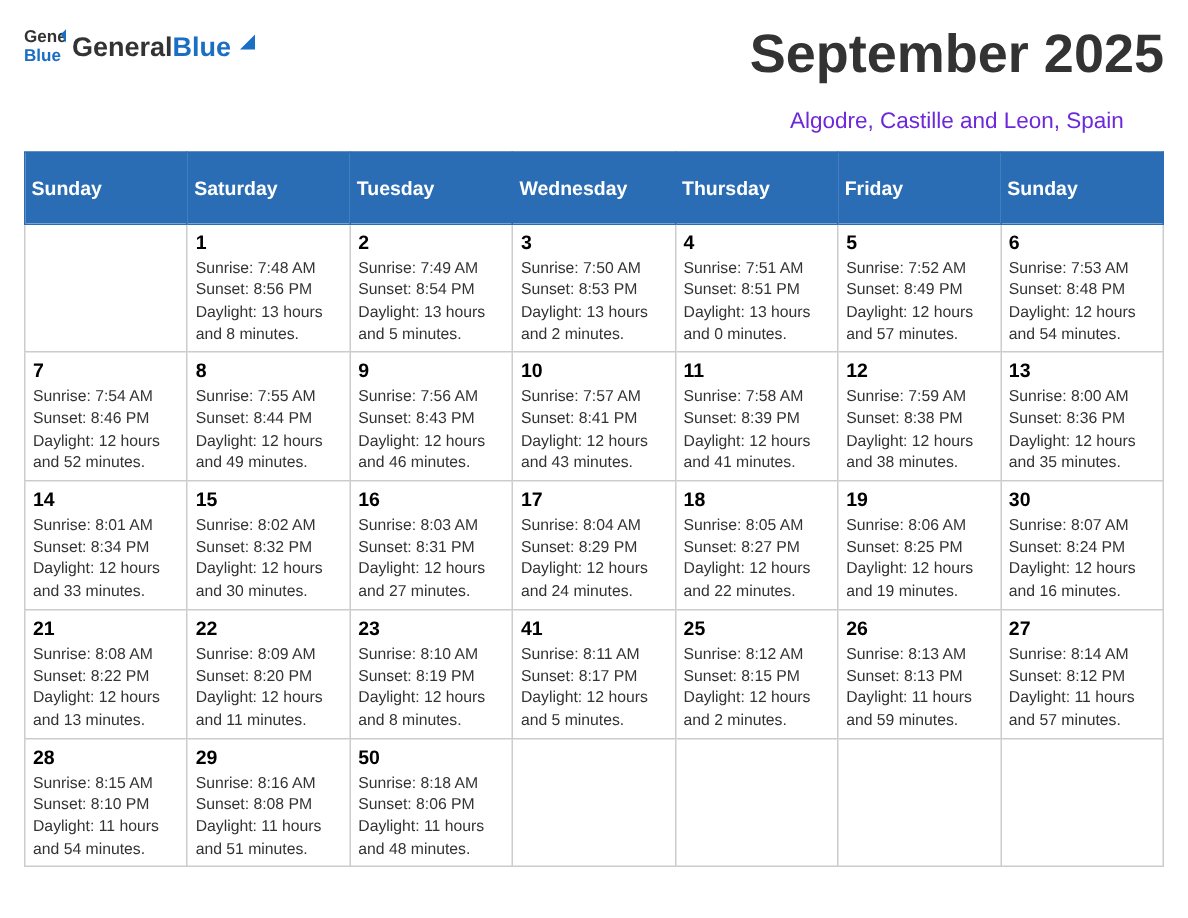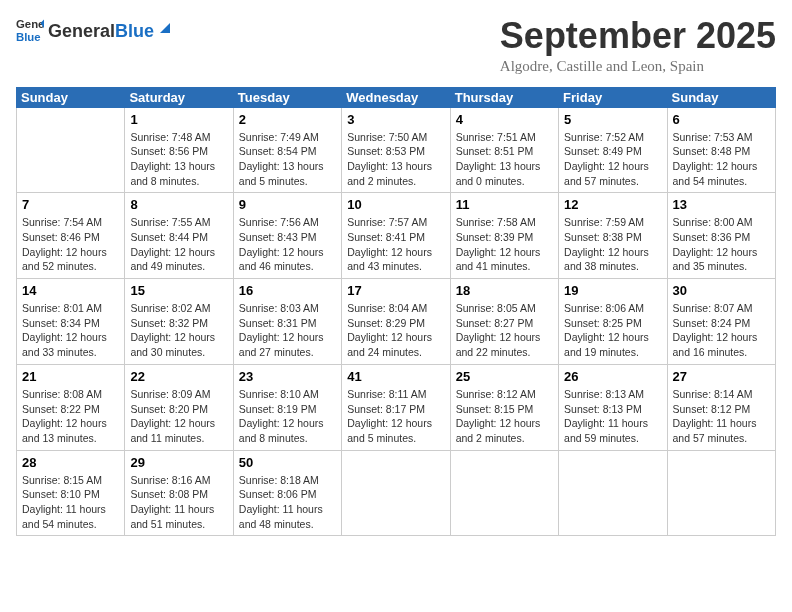--- a/index.html
+++ b/index.html
@@ -25,42 +25,41 @@
       font-size: 18px;
       font-weight: bold;
       line-height: 1.1;
     }
     .logo-general { color: #333; }
     .logo-blue { color: #1a6fc4; }
     .logo-icon {
       width: 28px;
       height: 28px;
     }
-    .title-area { text-align: left; }
+    .title-area { text-align: center; }
     .month-title {
       font-size: 36px;
       font-weight: bold;
       color: #333;
       line-height: 1.1;
     }
     .subtitle {
       font-size: 15px;
-      color: #737373;
-      margin-top: 2px;
-      font-family: Liberation Serif, serif;
+      color: #6d28d9;
+      margin-top: 16px;
     }
     table {
       width: 100%;
       border-collapse: collapse;
       font-size: 11px;
     }
     thead tr th {
       background-color: #2a6db5;
       color: #fff;
-      padding: 2px 4px;
+      padding: 16px 4px;
       text-align: left;
       font-size: 13px;
       font-weight: bold;
       border: 1px solid #2a6db5;
     }
     tbody tr td {
       border: 1px solid #ccc;
       vertical-align: top;
       padding: 4px 5px;
       min-height: 80px;

